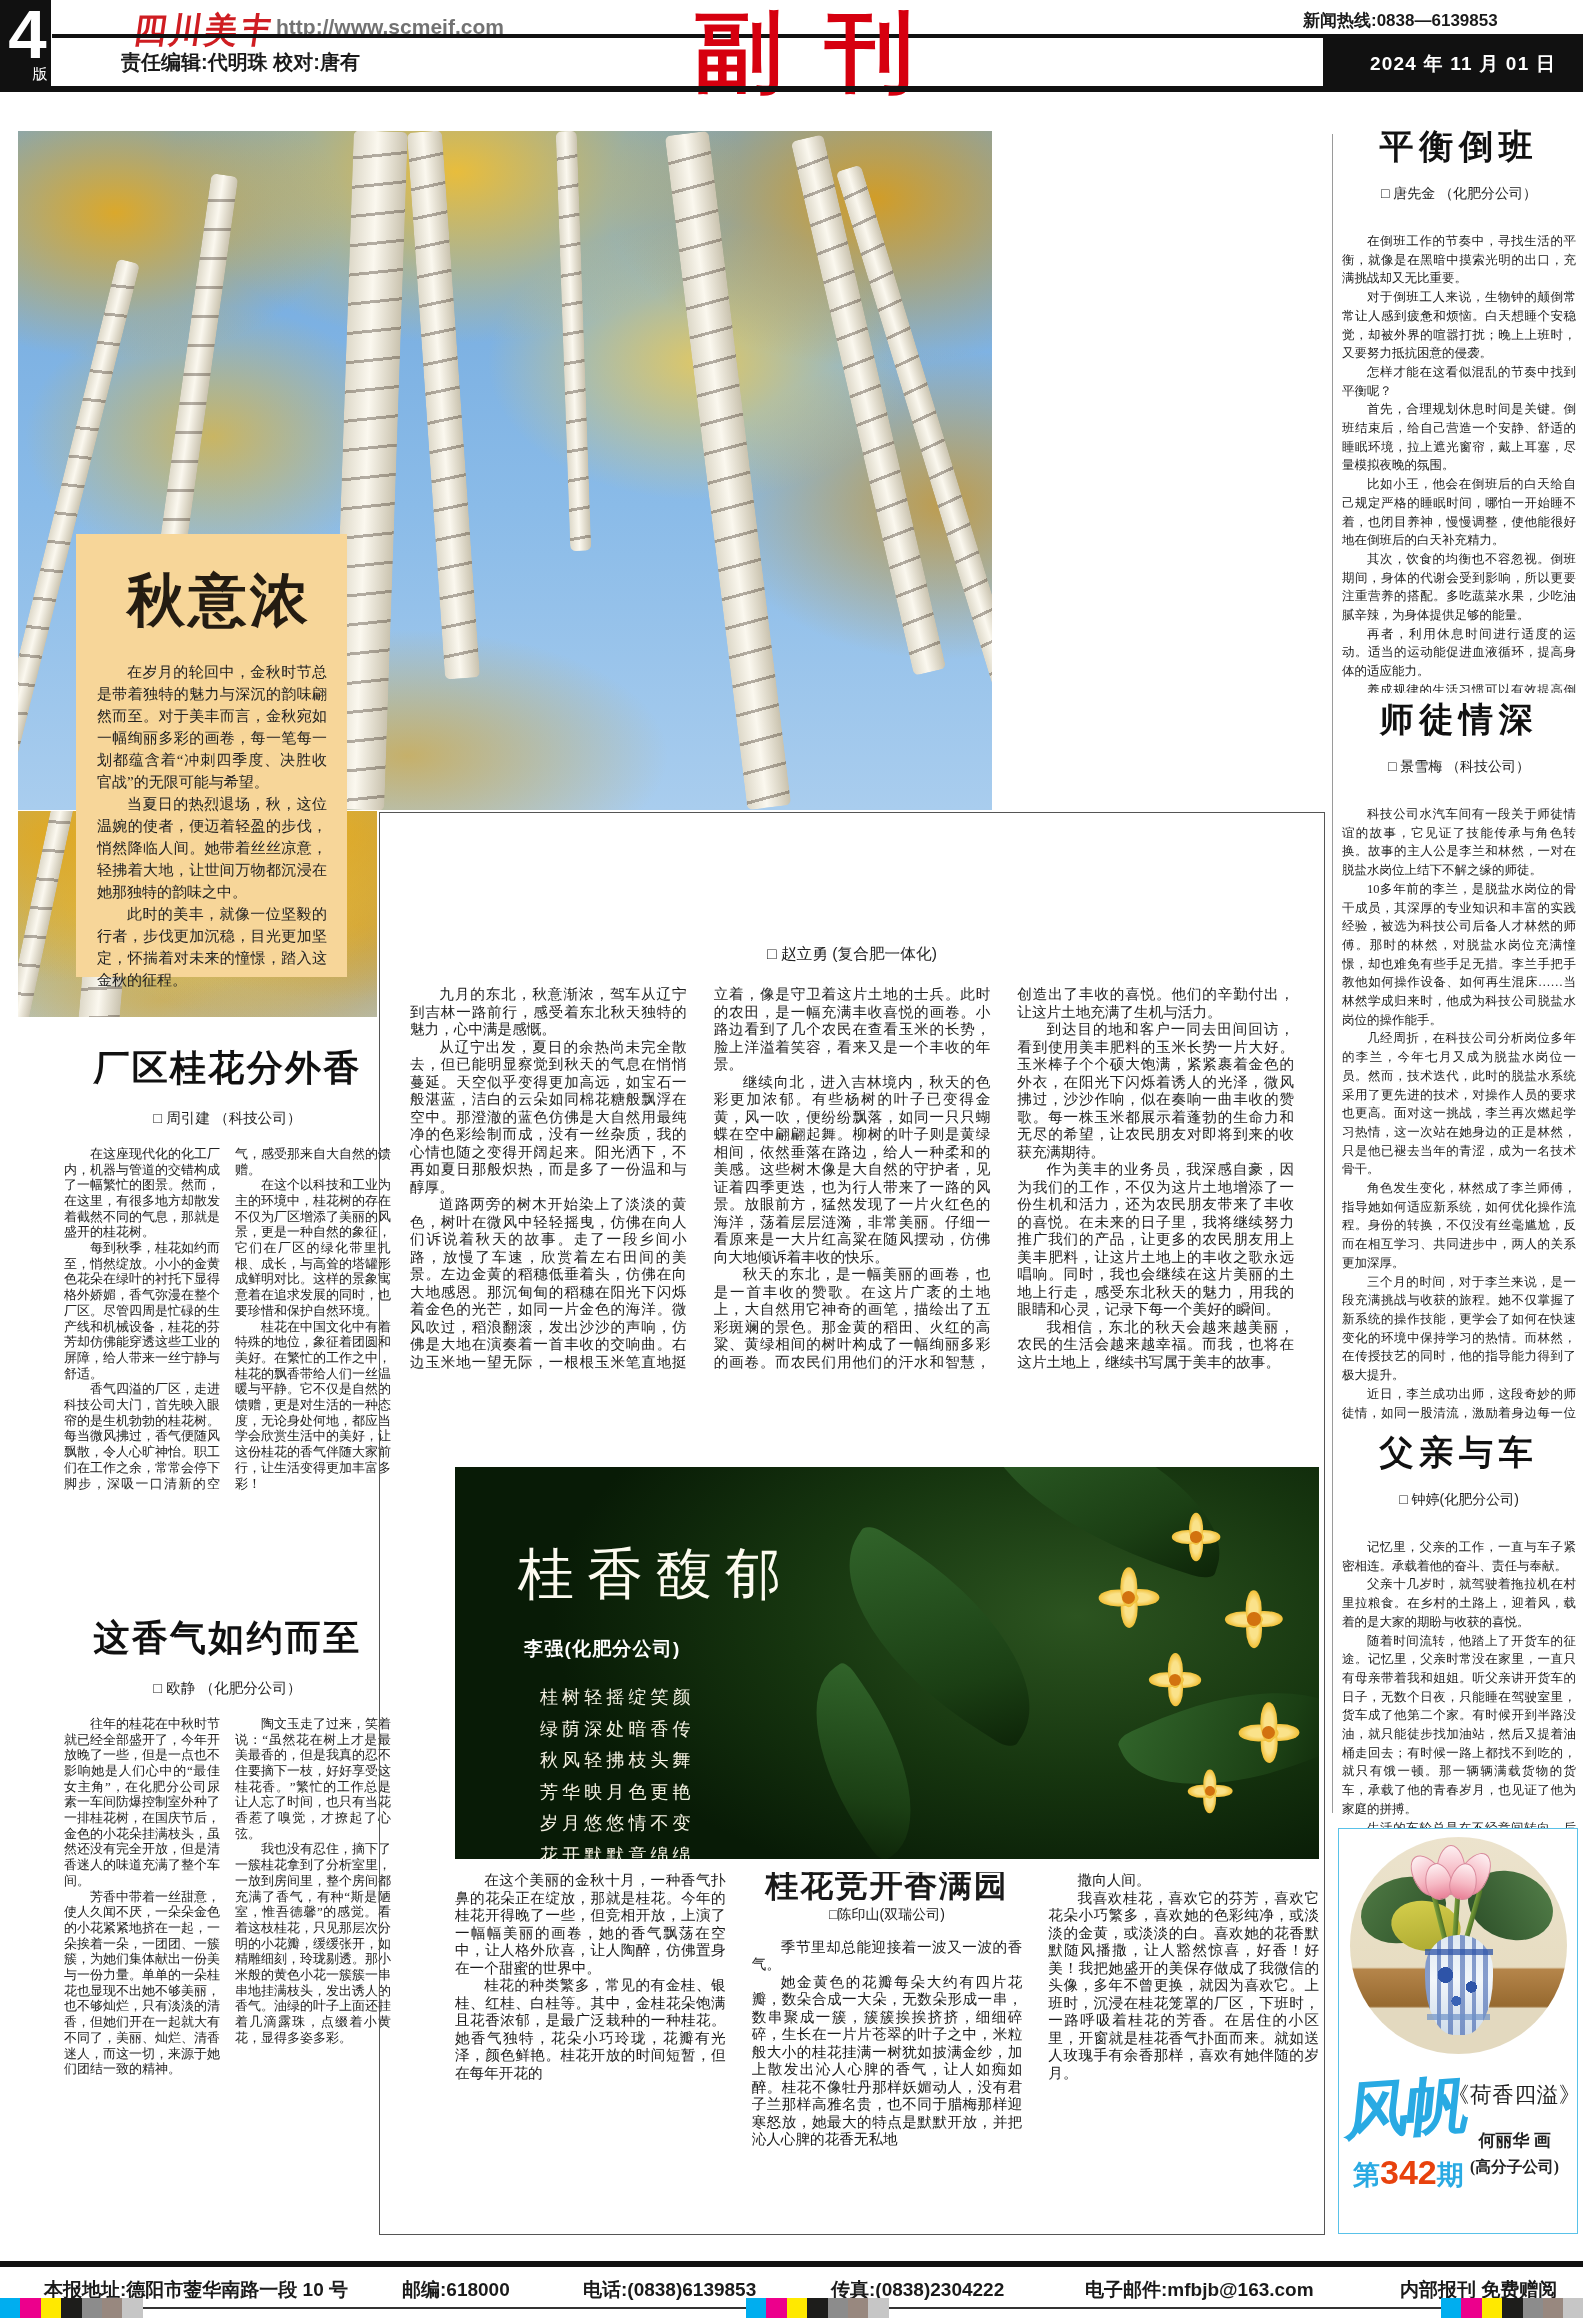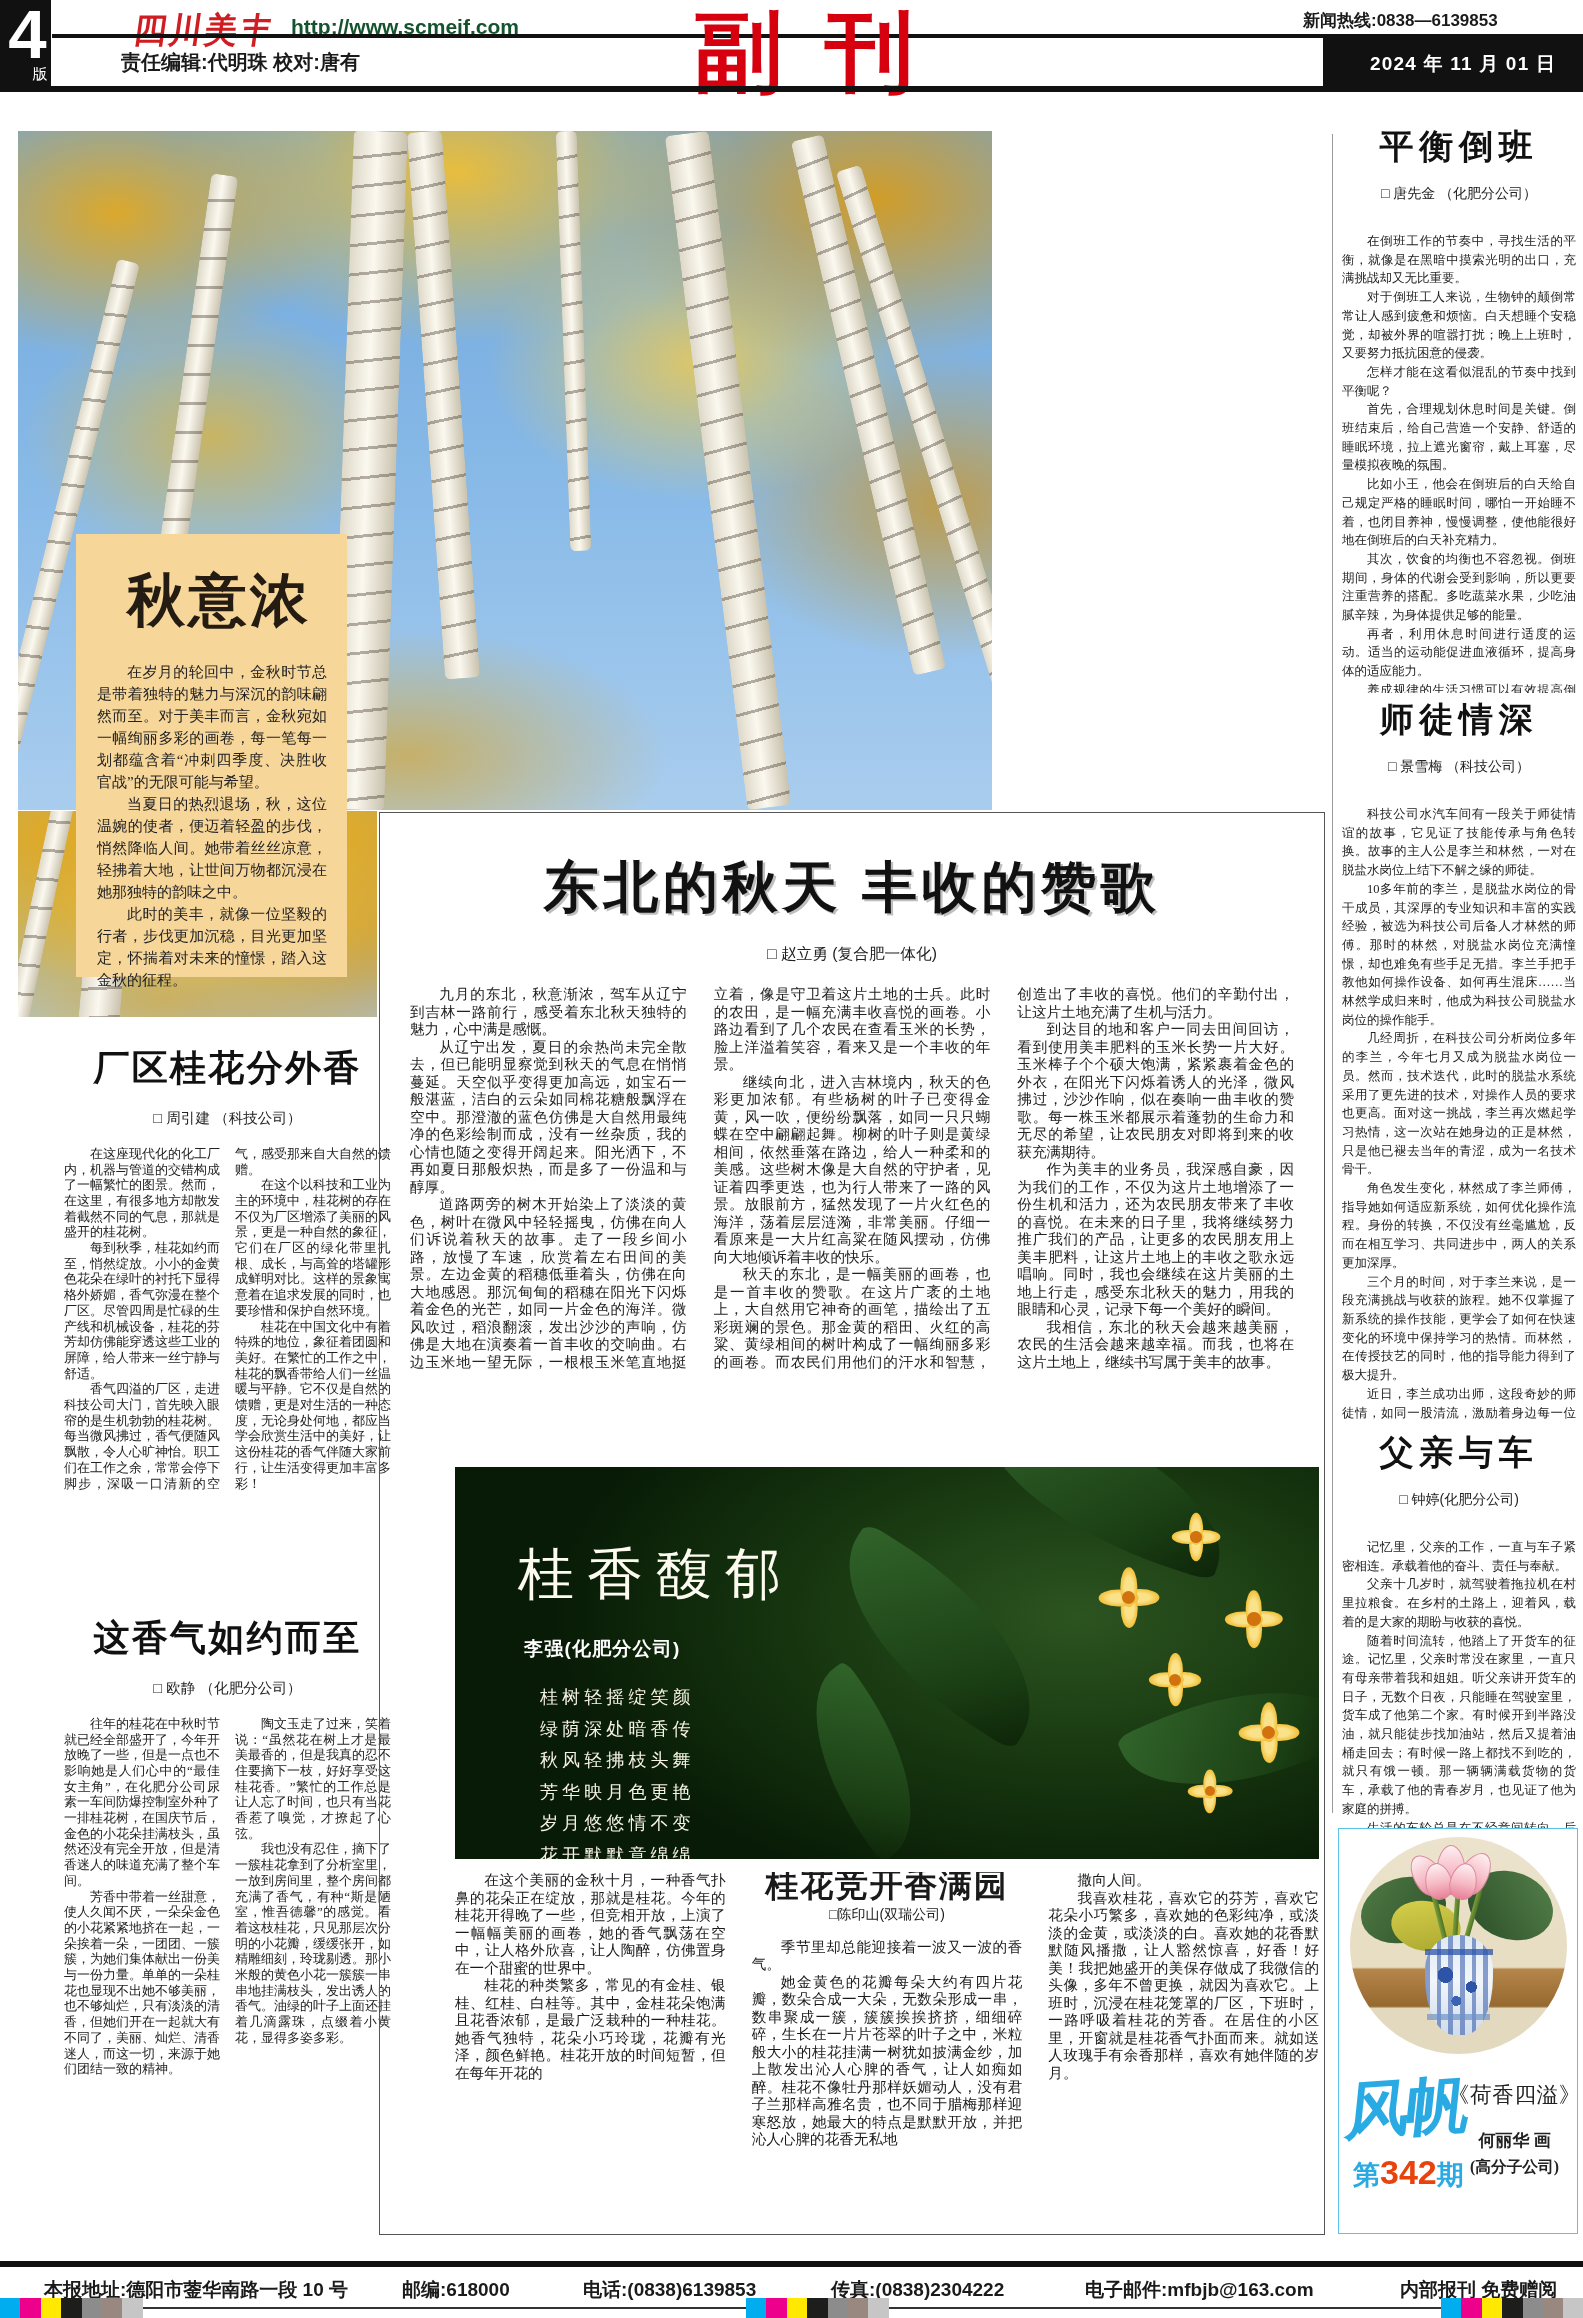--- a/index.html
+++ b/index.html
@@ -4,21 +4,21 @@
 <style>
   html,body{margin:0;padding:0;background:#e9e9e9;}
   .page{position:relative;width:1584px;height:2319px;background:#ffffff;overflow:hidden;
         font-family:"Liberation Serif", serif;color:#1a1a1a;}
   .abs{position:absolute;}
   
   .pagenum-box{left:0;top:0;width:51px;height:87px;background:#111;color:#fff;}
   .pagenum{position:absolute;left:8.2px;top:-4.7px;font:900 69px "Liberation Sans",sans-serif;}
   .pagenum-label{position:absolute;right:3.5px;bottom:3.5px;font-size:15px;font-family:"Liberation Sans",sans-serif;}
   .brand{left:134px;top:8.2px;font:900 33px "Liberation Serif",serif;color:#cf1d22;transform:skewX(-8deg) scaleY(1.05);letter-spacing:2.3px;}
-  .url{left:291px;top:15px;font:700 21px "Liberation Sans",sans-serif;color:#14532d;}
+  .url{left:276px;top:15px;font:700 21px "Liberation Sans",sans-serif;color:#737373;}
   .hdr-thin-line{left:52px;top:34px;width:1531px;height:4.1px;background:#111;}
   .editors{left:121px;top:49px;font:700 20px "Liberation Sans",sans-serif;}
   .masthead{left:694px;top:-8.2px;font:900 89px "Liberation Sans",sans-serif;color:#d6000f;letter-spacing:42px;white-space:nowrap;}
   .hotline{left:1303px;top:9.3px;font:700 17px "Liberation Sans",sans-serif;}
   .datebox{left:1323px;top:35px;width:261px;height:52px;background:#111;color:#fff;}
   .datebox span{position:absolute;left:47px;top:16.3px;font:700 19px "Liberation Sans",sans-serif;letter-spacing:1.2px;}
   .hdr-thick-line{left:0;top:86px;width:1584px;height:5.8px;background:#111;}
   
   .treephoto{background:
     radial-gradient(ellipse 327px 210px at 10% 12%, rgba(224,168,34,.95), rgba(224,168,34,0) 70%),
@@ -178,21 +178,20 @@
     <div class="author">□ 欧静 （化肥分公司）</div>
     <div class="body-text" style="height:513px;">
         <p>往年的桂花在中秋时节就已经全部盛开了，今年开放晚了一些，但是一点也不影响她是人们心中的“最佳女主角”，在化肥分公司尿素一车间防爆控制室外种了一排桂花树，在国庆节后，金色的小花朵挂满枝头，虽然还没有完全开放，但是清香迷人的味道充满了整个车间。</p>
         <p>芳香中带着一丝甜意，使人久闻不厌，一朵朵金色的小花紧紧地挤在一起，一朵挨着一朵，一团团、一簇簇，为她们集体献出一份美与一份力量。单单的一朵桂花也显现不出她不够美丽，也不够灿烂，只有淡淡的清香，但她们开在一起就大有不同了，美丽、灿烂、清香迷人，而这一切，来源于她们团结一致的精神。</p>
         <p>陶文玉走了过来，笑着说：“虽然花在树上才是最美最香的，但是我真的忍不住要摘下一枝，好好享受这桂花香。”繁忙的工作总是让人忘了时间，也只有当花香惹了嗅觉，才撩起了心弦。</p>
         <p>我也没有忍住，摘下了一簇桂花拿到了分析室里，一放到房间里，整个房间都充满了香气，有种“斯是陋室，惟吾德馨”的感觉。看着这枝桂花，只见那层次分明的小花瓣，缓缓张开，如精雕细刻，玲珑剔透。那小米般的黄色小花一簇簇一串串地挂满枝头，发出诱人的香气。油绿的叶子上面还挂着几滴露珠，点缀着小黄花，显得多姿多彩。</p>
       </div>
   </div>
 
   <div class="abs centerbox">
-    <div class="headline dongbei-head">东北的秋天 丰收的赞歌</div>
     <div class="author dongbei-author">□ 赵立勇 (复合肥一体化)</div>
     <div class="body-text dongbei-body">
         <p>九月的东北，秋意渐浓，驾车从辽宁到吉林一路前行，感受着东北秋天独特的魅力，心中满是感慨。</p>
         <p>从辽宁出发，夏日的余热尚未完全散去，但已能明显察觉到秋天的气息在悄悄蔓延。天空似乎变得更加高远，如宝石一般湛蓝，洁白的云朵如同棉花糖般飘浮在空中。那澄澈的蓝色仿佛是大自然用最纯净的色彩绘制而成，没有一丝杂质，我的心情也随之变得开阔起来。阳光洒下，不再如夏日那般炽热，而是多了一份温和与醇厚。</p>
         <p>道路两旁的树木开始染上了淡淡的黄色，树叶在微风中轻轻摇曳，仿佛在向人们诉说着秋天的故事。走了一段乡间小路，放慢了车速，欣赏着左右田间的美景。左边金黄的稻穗低垂着头，仿佛在向大地感恩。那沉甸甸的稻穗在阳光下闪烁着金色的光芒，如同一片金色的海洋。微风吹过，稻浪翻滚，发出沙沙的声响，仿佛是大地在演奏着一首丰收的交响曲。右边玉米地一望无际，一根根玉米笔直地挺立着，像是守卫着这片土地的士兵。此时的农田，是一幅充满丰收喜悦的画卷。小路边看到了几个农民在查看玉米的长势，脸上洋溢着笑容，看来又是一个丰收的年景。</p>
         <p>继续向北，进入吉林境内，秋天的色彩更加浓郁。有些杨树的叶子已变得金黄，风一吹，便纷纷飘落，如同一只只蝴蝶在空中翩翩起舞。柳树的叶子则是黄绿相间，依然垂落在路边，给人一种柔和的美感。这些树木像是大自然的守护者，见证着四季更迭，也为行人带来了一路的风景。放眼前方，猛然发现了一片火红色的海洋，荡着层层涟漪，非常美丽。仔细一看原来是一大片红高粱在随风摆动，仿佛向大地倾诉着丰收的快乐。</p>
         <p>秋天的东北，是一幅美丽的画卷，也是一首丰收的赞歌。在这片广袤的土地上，大自然用它神奇的画笔，描绘出了五彩斑斓的景色。那金黄的稻田、火红的高粱、黄绿相间的树叶构成了一幅绚丽多彩的画卷。而农民们用他们的汗水和智慧，创造出了丰收的喜悦。他们的辛勤付出，让这片土地充满了生机与活力。</p>
         <p>到达目的地和客户一同去田间回访，看到使用美丰肥料的玉米长势一片大好。玉米棒子个个硕大饱满，紧紧裹着金色的外衣，在阳光下闪烁着诱人的光泽，微风拂过，沙沙作响，似在奏响一曲丰收的赞歌。每一株玉米都展示着蓬勃的生命力和无尽的希望，让农民朋友对即将到来的收获充满期待。</p>
         <p>作为美丰的业务员，我深感自豪，因为我们的工作，不仅为这片土地增添了一份生机和活力，还为农民朋友带来了丰收的喜悦。在未来的日子里，我将继续努力推广我们的产品，让更多的农民朋友用上美丰肥料，让这片土地上的丰收之歌永远唱响。同时，我也会继续在这片美丽的土地上行走，感受东北秋天的魅力，用我的眼睛和心灵，记录下每一个美好的瞬间。</p>
         <p>我相信，东北的秋天会越来越美丽，农民的生活会越来越幸福。而我，也将在这片土地上，继续书写属于美丰的故事。</p>

